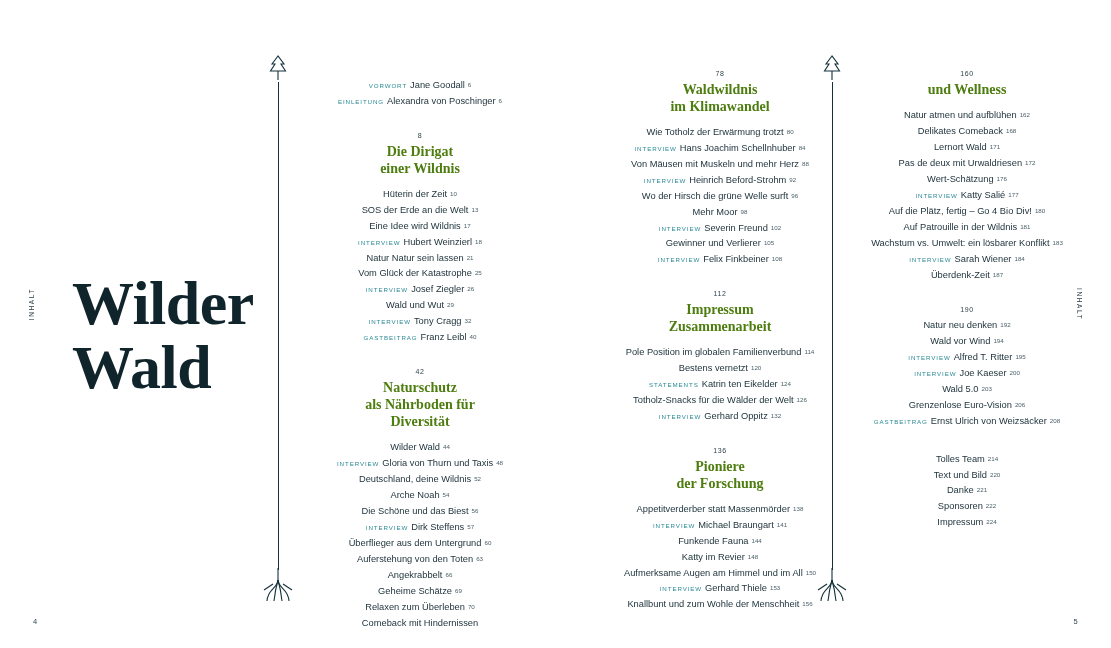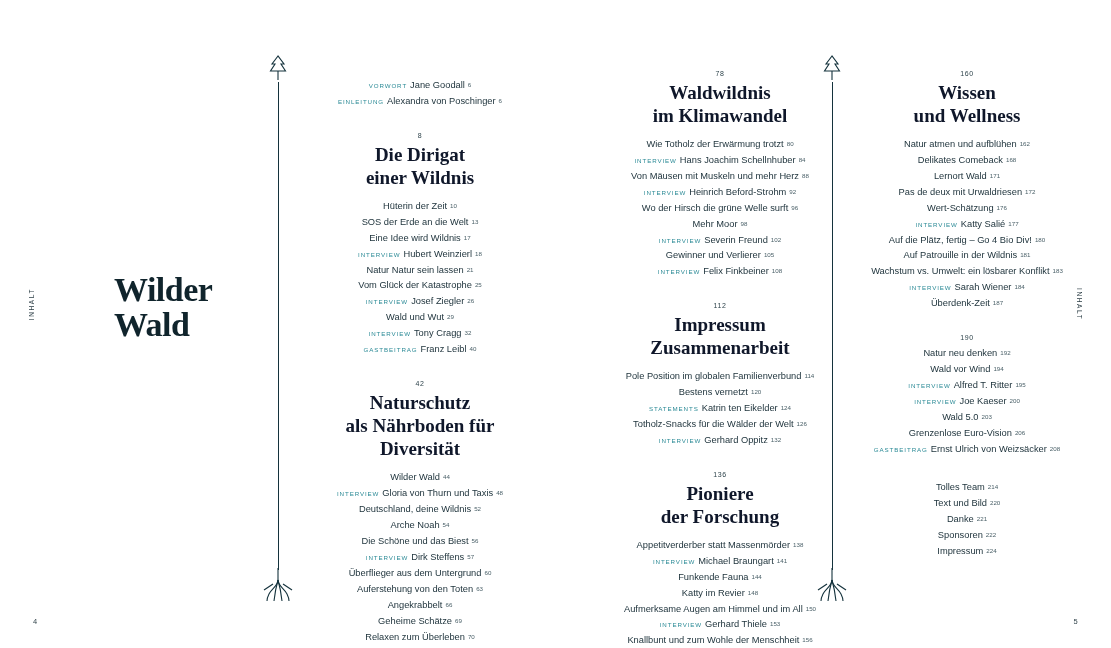--- a/index.html
+++ b/index.html
@@ -53,25 +53,24 @@
   .folio.right { right: 33px; }
 
   
   .big-title {
     position: absolute;
     left: 72px;
     top: 272px;
     width: 190px;
     font-family: "Liberation Serif", serif;
     font-weight: bold;
-    font-size: 34px;
+    font-size: 62px;
     line-height: 1.03;
     letter-spacing: -0.5px;
     color: #10242c;
-    margin-left: 42px;
   }
   .big-title div { white-space: nowrap; }
 
   
   .rule {
     position: absolute;
     width: 1px;
     background: #14323c;
   }
   .rule.c1 { left: 278px; top: 82px; height: 488px; }
@@ -101,23 +100,23 @@
 
   .sec-num {
     font-size: 7px;
     letter-spacing: .6px;
     color: #2f444c;
     margin-bottom: 5px;
   }
   .sec-title {
     font-family: "Liberation Serif", serif;
     font-weight: bold;
-    font-size: 19px;
+    font-size: 14px;
     line-height: 1.2;
-    color: #0f172a;
+    color: #4d7c0f;
     margin-bottom: 9px;
   }
   .sec-title .l { display: block; }
 
   ul.entries {
     list-style: none;
     margin: 0;
     padding: 0;
   }
   ul.entries li {
@@ -296,21 +295,20 @@
           <li><span>Aufmerksame Augen am Himmel und im All</span><span class="pg">150</span></li>
           <li><span class="kicker">INTERVIEW</span><span>Gerhard Thiele</span><span class="pg">153</span></li>
           <li><span>Knallbunt und zum Wohle der Menschheit</span><span class="pg">156</span></li>
         </ul>
       </div>
     </div>
   <div class="col col-c">
       <div class="section">
         <div class="sec-num">160</div>
         <div class="sec-title">
-          <span class="l">Wissen</span>
           <span class="l">und Wellness</span>
         </div>
         <ul class="entries">
           <li><span>Natur atmen und aufblühen</span><span class="pg">162</span></li>
           <li><span>Delikates Comeback</span><span class="pg">168</span></li>
           <li><span>Lernort Wald</span><span class="pg">171</span></li>
           <li><span>Pas de deux mit Urwaldriesen</span><span class="pg">172</span></li>
           <li><span>Wert-Schätzung</span><span class="pg">176</span></li>
           <li><span class="kicker">INTERVIEW</span><span>Katty Salié</span><span class="pg">177</span></li>
           <li><span>Auf die Plätz, fertig – Go 4 Bio Div!</span><span class="pg">180</span></li>

